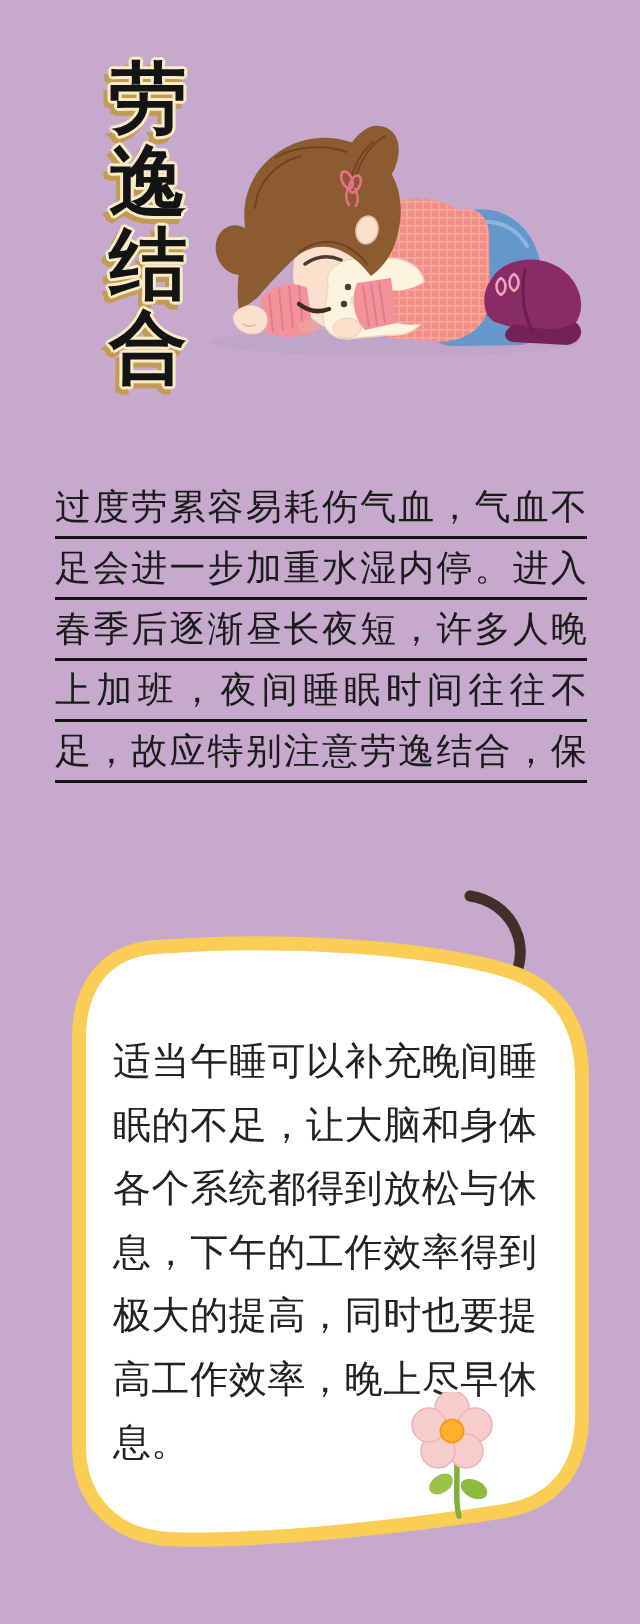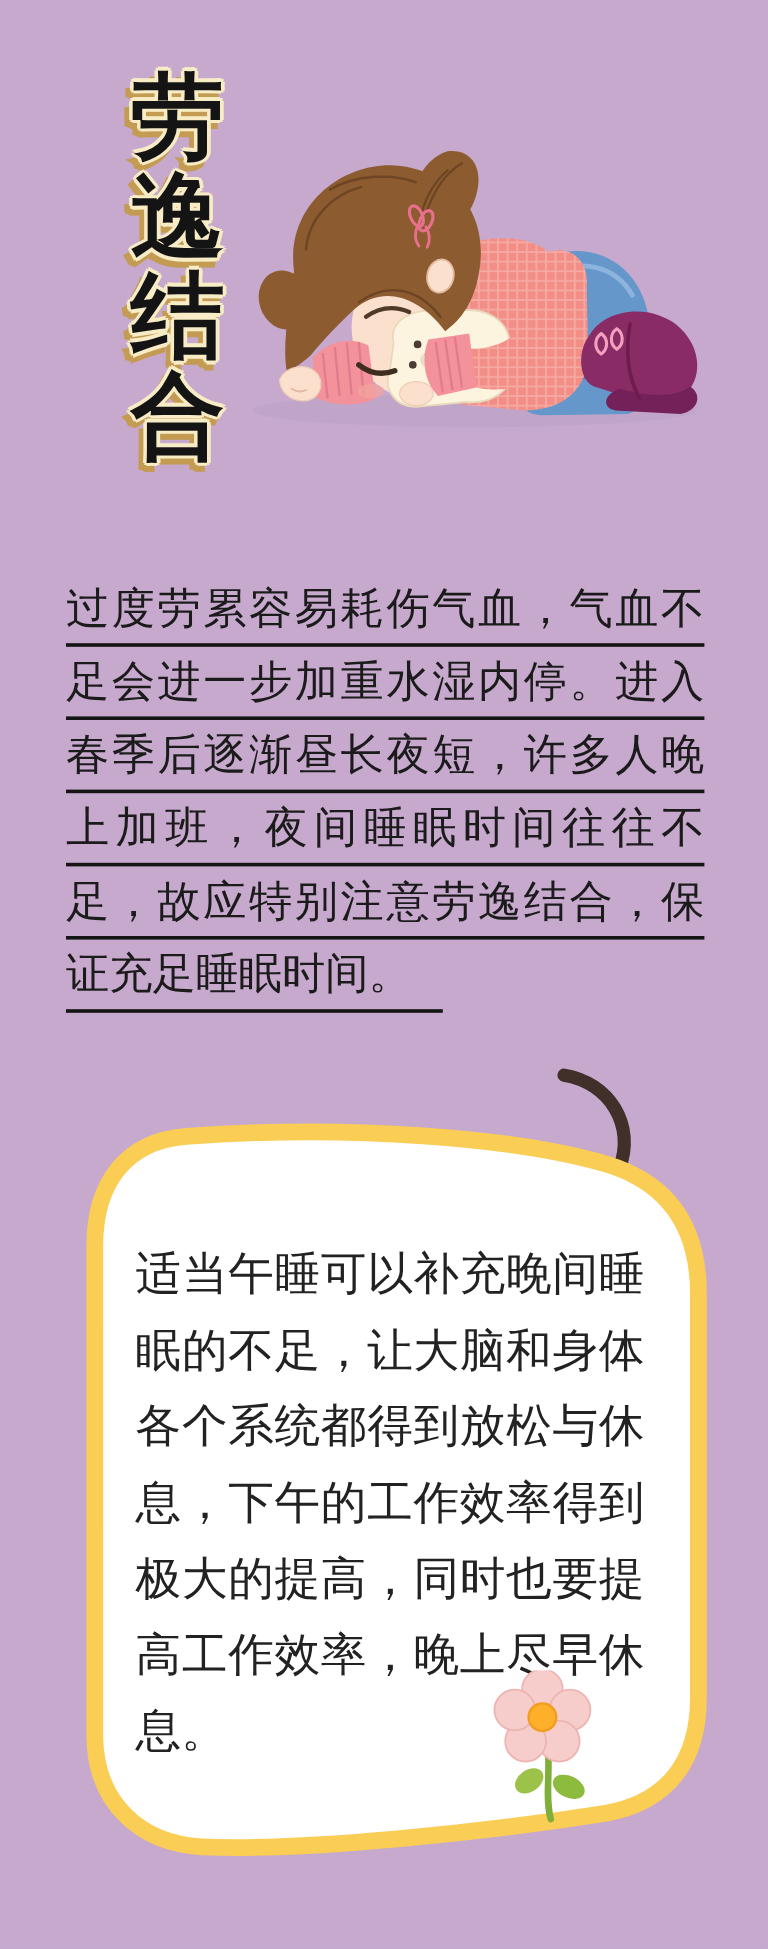--- a/index.html
+++ b/index.html
@@ -194,21 +194,20 @@
         <span>别</span>
         <span>注</span>
         <span>意</span>
         <span>劳</span>
         <span>逸</span>
         <span>结</span>
         <span>合</span>
         <span>，</span>
         <span>保</span>
       </div>
-    <div class="iline last">证充足睡眠时间。</div>
   </div>
 
   <svg class="arrow" viewBox="425 848 120 175" xmlns="http://www.w3.org/2000/svg">
     <path d="M470 896 C508 902 530 938 516 974 C511 988 503 996 492 1001" stroke="#41302A" stroke-width="11" fill="none" stroke-linecap="round"></path>
     <polygon points="450,1002 487,972 493,1014" fill="#41302A"></polygon>
   </svg>
 
   <svg class="cardbg" viewBox="55 915 550 650" xmlns="http://www.w3.org/2000/svg">
     <path d="M155 947 C290 937 430 948 505 970 C555 985 582 1020 582 1078
              L582 1415 C582 1468 556 1502 505 1511 C410 1526 255 1543 168 1539

